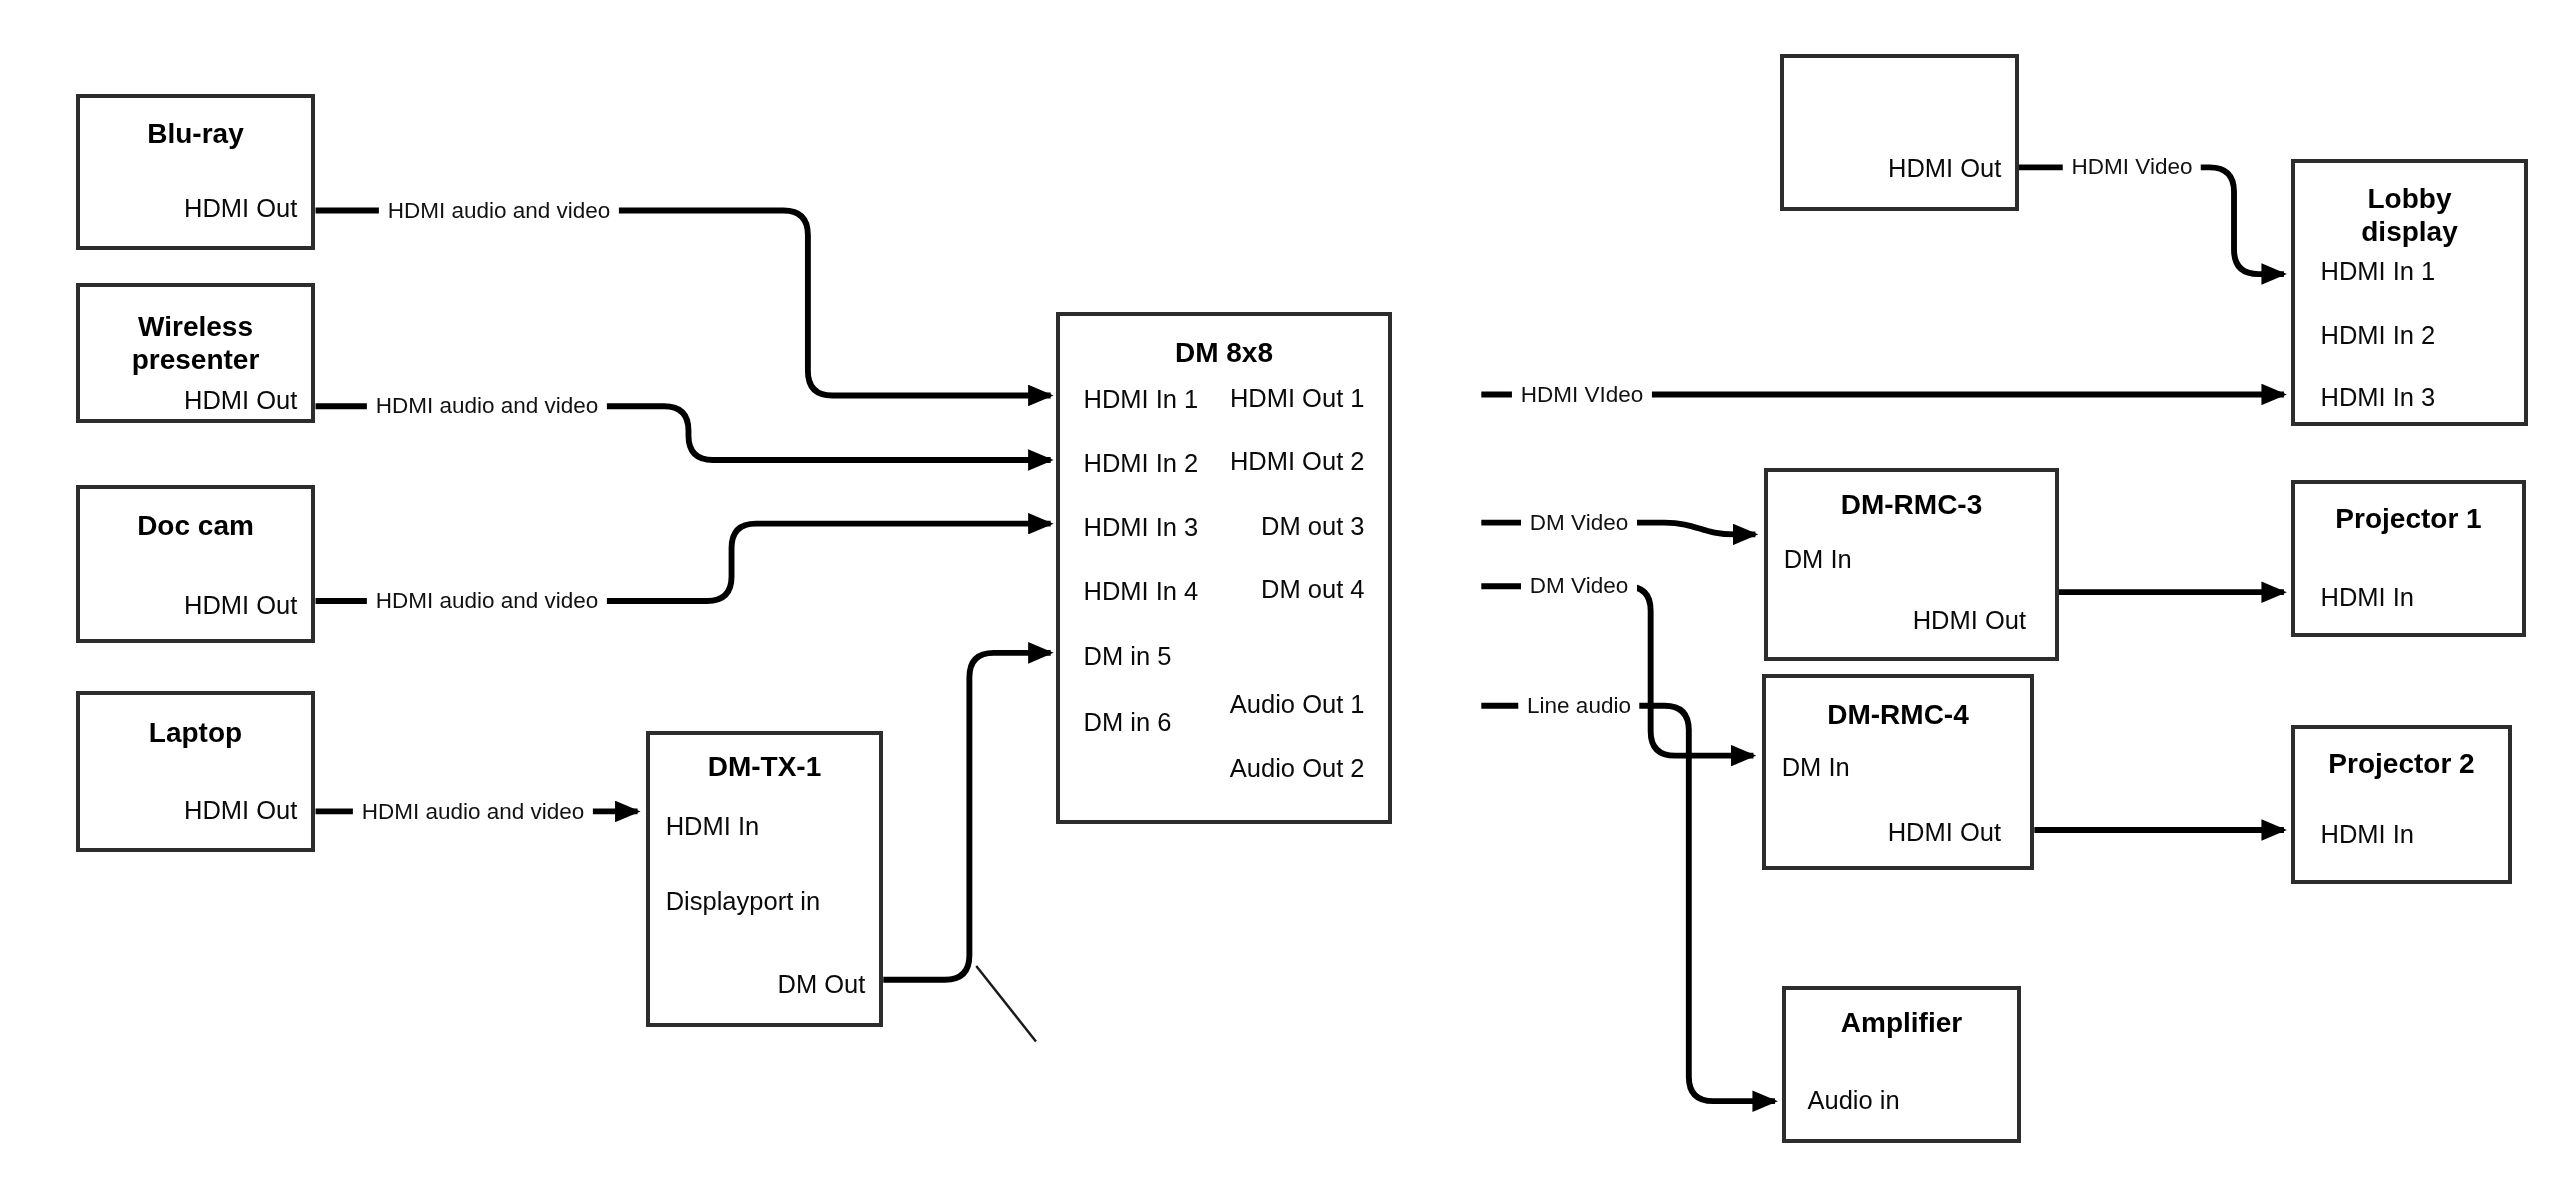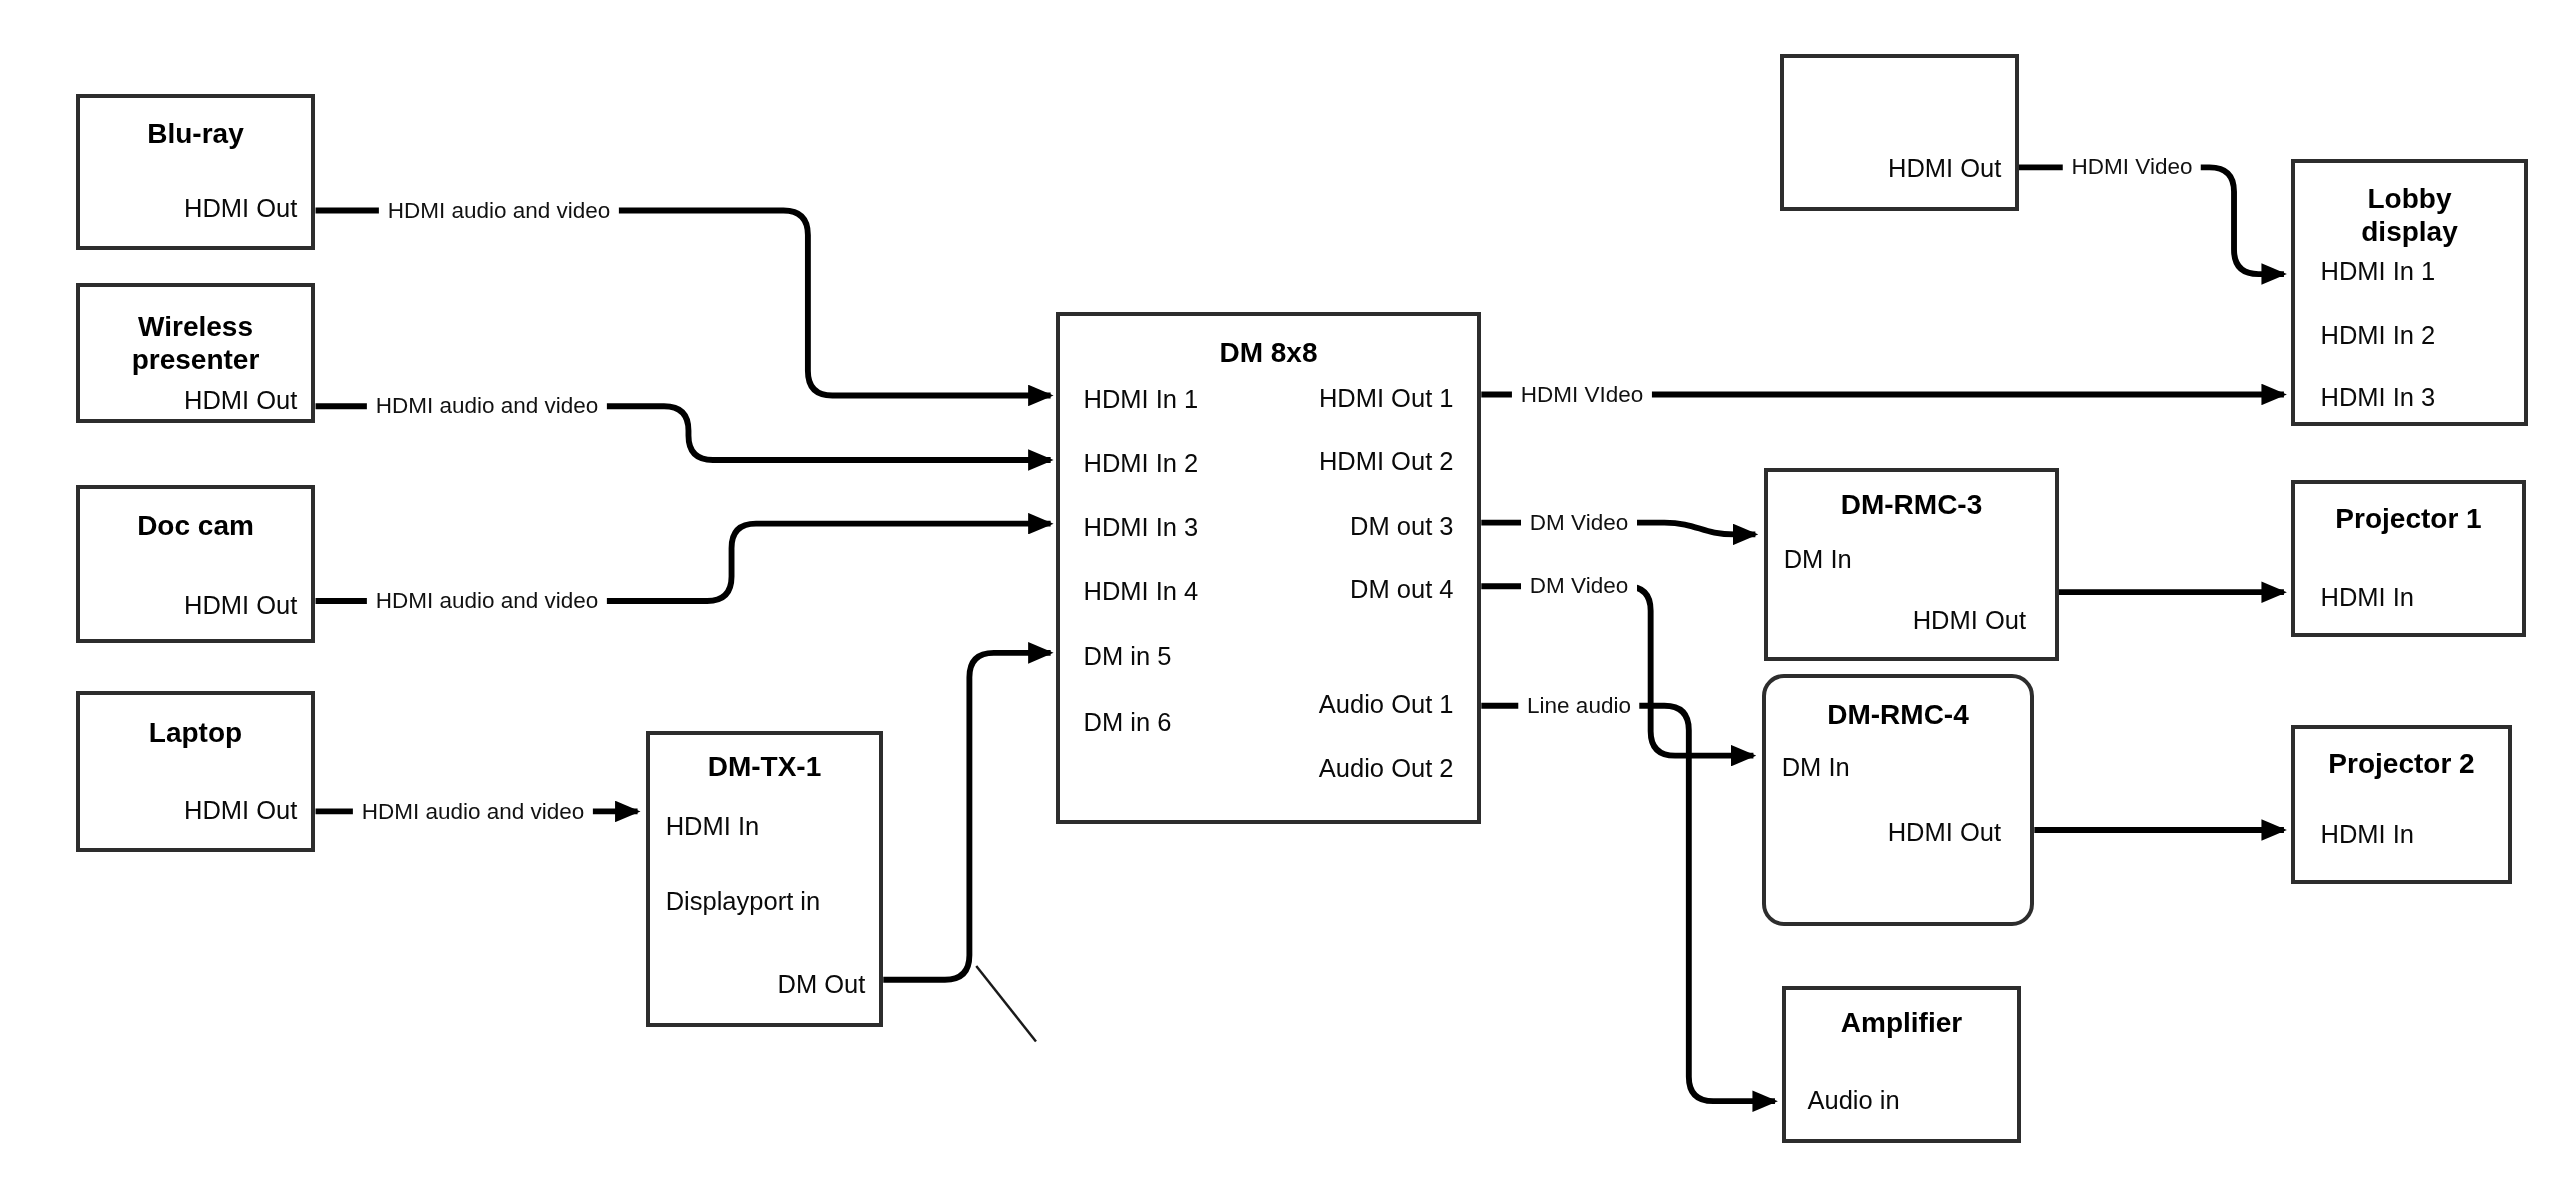--- a/index.html
+++ b/index.html
@@ -63,21 +63,21 @@
     <span class="port pr" style="top:101px;">HDMI Out</span>
   </div>
 
   <div class="node" style="left:646px;top:731px;width:237px;height:296px;">
     <div class="node-title" style="top:14.7px;">DM-TX-1</div>
     <span class="port pl" style="top:77px;">HDMI In</span>
     <span class="port pl" style="top:152px;">Displayport in</span>
     <span class="port pr" style="top:235px;">DM Out</span>
   </div>
 
-  <div class="node" style="left:1056px;top:312px;width:425px;height:512px;">
+  <div class="node" style="left:1056px;top:312px;width:336px;height:512px;">
     <div class="node-title" style="top:19.6px;">DM 8x8</div>
     <span class="port pl" style="top:69px;left:23.5px;">HDMI In 1</span>
     <span class="port pl" style="top:133px;left:23.5px;">HDMI In 2</span>
     <span class="port pl" style="top:197px;left:23.5px;">HDMI In 3</span>
     <span class="port pl" style="top:261px;left:23.5px;">HDMI In 4</span>
     <span class="port pl" style="top:326px;left:23.5px;">DM in 5</span>
     <span class="port pl" style="top:392px;left:23.5px;">DM in 6</span>
     <span class="port pr" style="top:68px;right:23.5px;">HDMI Out 1</span>
     <span class="port pr" style="top:131px;right:23.5px;">HDMI Out 2</span>
     <span class="port pr" style="top:196px;right:23.5px;">DM out 3</span>
@@ -102,21 +102,21 @@
     <div class="node-title" style="top:15.7px;">DM-RMC-3</div>
     <span class="port pl" style="top:73px;">DM In</span>
     <span class="port pr" style="top:134px;right:29px;">HDMI Out</span>
   </div>
 
   <div class="node" style="left:2291px;top:480px;width:235px;height:157px;">
     <div class="node-title" style="top:17.6px;">Projector 1</div>
     <span class="port pl" style="top:99px;left:25.5px;">HDMI In</span>
   </div>
 
-  <div class="node" style="left:1762px;top:674px;width:272px;height:252px;border-radius:22px;">
+  <div class="node" style="left:1762px;top:674px;width:272px;height:196px;">
     <div class="node-title" style="top:19.6px;">DM-RMC-4</div>
     <span class="port pl" style="top:75px;">DM In</span>
     <span class="port pr" style="top:140px;right:29px;">HDMI Out</span>
   </div>
 
   <div class="node" style="left:2291px;top:725px;width:221px;height:159px;">
     <div class="node-title" style="top:17.6px;">Projector 2</div>
     <span class="port pl" style="top:91px;left:25.5px;">HDMI In</span>
   </div>
 

